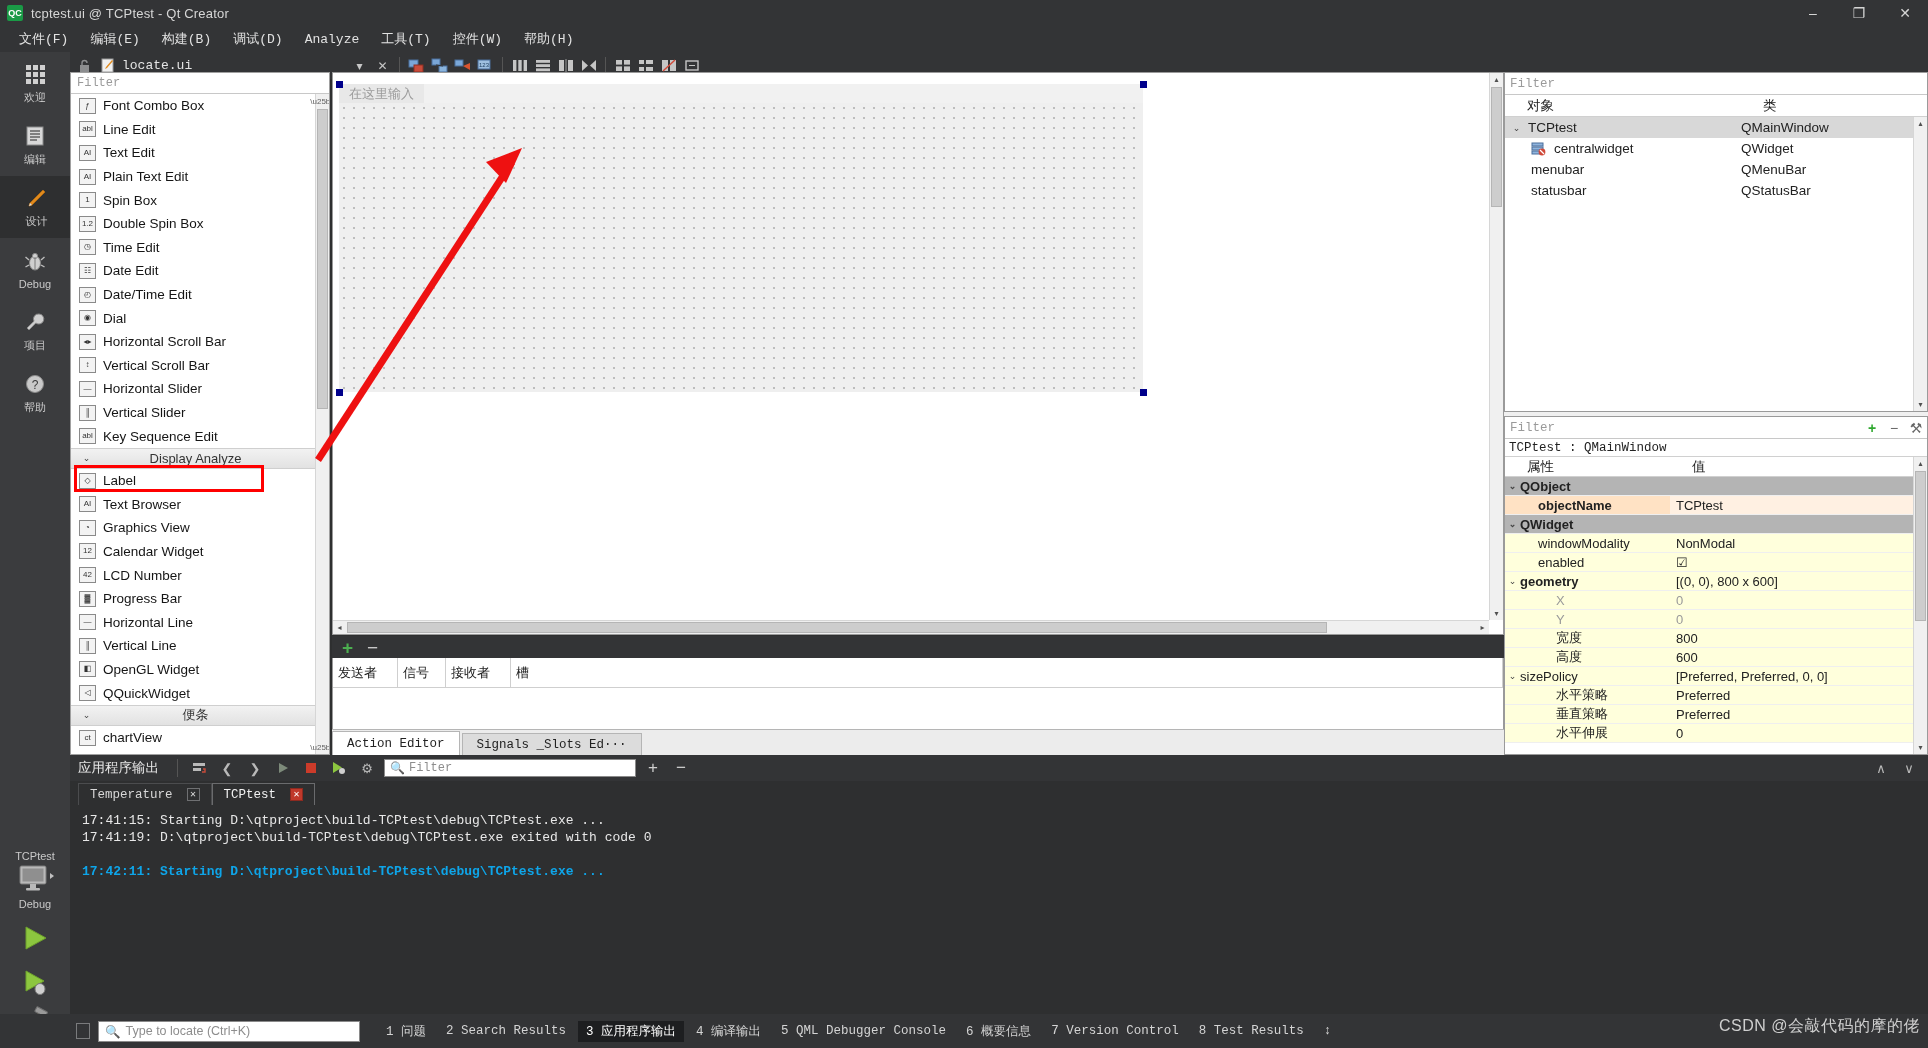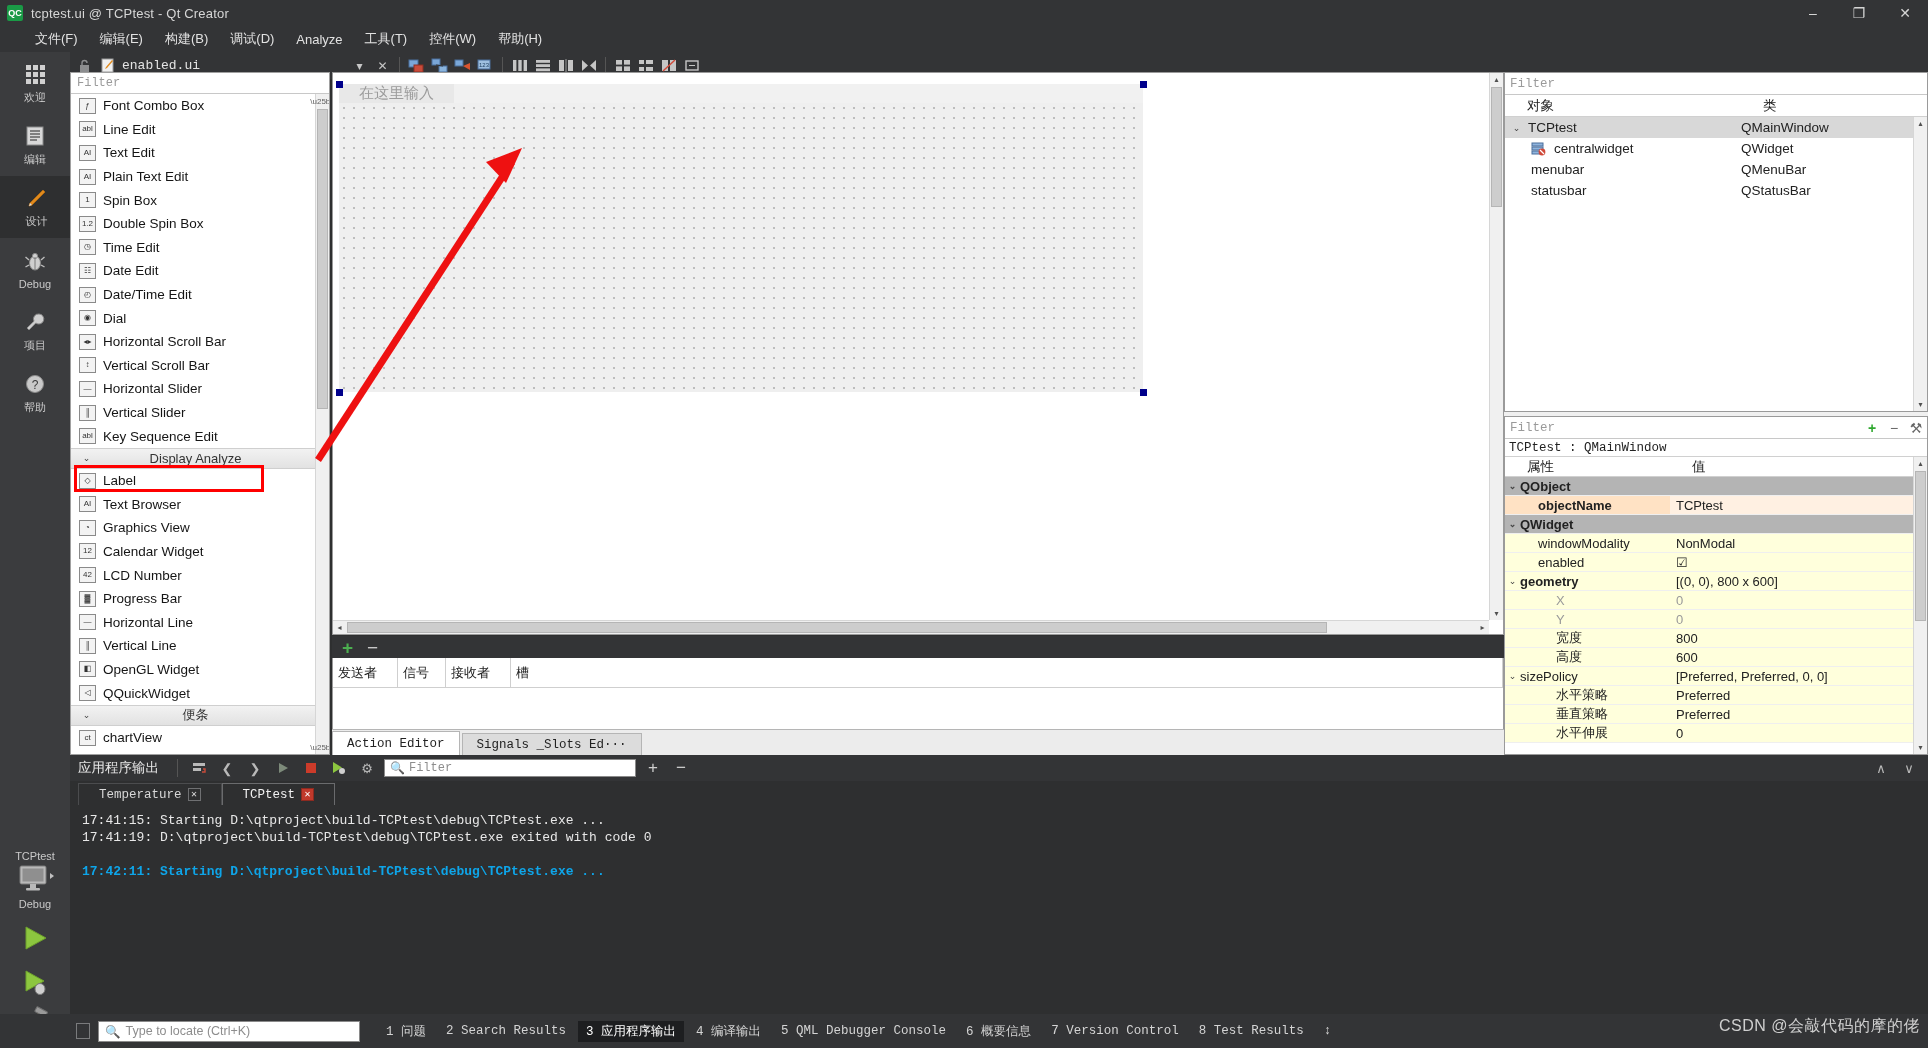--- a/index.html
+++ b/index.html
@@ -29,21 +29,21 @@
   .tb-title { font-size: 13px; color: #d7d7d7; letter-spacing: .2px; }
   .tb-btns { margin-left: auto; display: flex; height: 26px; }
   .tb-btn {
     width: 46px; height: 26px; display: flex; align-items: center; justify-content: center;
     color: #d5d5d5; font-size: 14px;
   }
 
   
   .menubar {
     position: absolute; left: 0; top: 26px; width: 1928px; height: 26px;
-    background: #333436; display: flex; align-items: center; padding-left: 24px;
+    background: #333436; display: flex; align-items: center; padding-left: 8px; font-family: Liberation Mono, monospace;
   }
   .menu-item {
     color: #e2e2e2; font-size: 13px; padding: 3px 11px; white-space: nowrap;
   }
 
   
   .rail {
     position: absolute; left: 0; top: 52px; width: 70px; height: 996px;
     background: #3b3c3e;
     display: flex; flex-direction: column; align-items: flex-start;
@@ -124,23 +124,23 @@
   .canvas-area {
     position: absolute; left: 332px; top: 72px; width: 1172px; height: 563px;
     background: #ffffff; border: 1px solid #9a9a9a; overflow: hidden;
   }
   .form-shell { position: absolute; left: 0; top: 0; right: 14px; bottom: 14px; background: #fff; }
   .form-widget {
     position: absolute; left: 6px; top: 11px; width: 804px; height: 308px;
     background: #f1f1f1;
   }
   .menu-placeholder {
-    position: absolute; left: 0; top: 0; height: 19px; padding: 0 20px;
+    position: absolute; left: 0; top: 0; height: 19px; padding: 0 10px;
     display: flex; align-items: center;
-    background: #e8e8e8; color: #9b9b9b; font-size: 15px;
+    background: #e8e8e8; color: #9b9b9b; font-size: 13px;
   }
   .dotgrid {
     position: absolute; left: 0; top: 19px; right: 0; bottom: 0;
     background-image: radial-gradient(#bdbdbd 0.8px, transparent 0.9px);
     background-size: 10px 10px;
     background-color: #efefef;
   }
   .handle { position: absolute; width: 7px; height: 7px; background: #00008b; }
   .hscroll-bot {
     position: absolute; left: 0; right: 14px; bottom: 0; height: 14px;
@@ -226,21 +226,21 @@
     width: 252px; height: 18px; background: #fff; border: 1px solid #8a8a8a;
     display: flex; align-items: center; gap: 4px; padding-left: 5px;
     color: #8d8d8d; font-family: "Liberation Mono", monospace; font-size: 12px;
   }
   .out-right { margin-left: auto; display: flex; align-items: center; gap: 6px; }
   .out-tabs {
     position: absolute; left: 70px; top: 781px; width: 1858px; height: 24px;
     background: #2e2f30; display: flex; align-items: flex-end; padding-left: 8px;
   }
   .out-tab {
-    height: 22px; padding: 0 20px; display: flex; align-items: center; gap: 6px;
+    height: 22px; padding: 0 11px; display: flex; align-items: center; gap: 14px;
     font-family: "Liberation Mono", monospace; font-size: 12.5px;
     color: #d8d8d8; border-top: 1px solid #4b4c4e; border-left: 1px solid #4b4c4e; border-right: 1px solid #4b4c4e;
   }
   .out-tab.active { background: #2e2f30; color: #f2f2f2; border-color: #6a6b6d; }
   .tab-x { width: 13px; height: 13px; border: 1px solid #6f7072; display: flex; align-items: center; justify-content: center; font-size: 10px; line-height: 1; }
   .tab-x.red { background: #c0392b; color: #fff; border-color: #8d2a20; }
   .out-log {
     position: absolute; left: 70px; top: 805px; width: 1858px; height: 203px;
     background: #2e2f30; padding: 8px 12px;
     font-family: "Liberation Mono", monospace; font-size: 13px; color: #e8e8e8;
@@ -410,21 +410,21 @@
       <svg width="13" height="14" viewBox="0 0 13 14">
           <rect x="2" y="6" width="9" height="7" fill="#8c8d8f"></rect>
           <path d="M4 6V4a2.5 2.5 0 0 1 5 0" fill="none" stroke="#8c8d8f" stroke-width="1.4"></path>
         </svg>
     </div>
     <div class="dt-filename">
       <svg width="15" height="15" viewBox="0 0 15 15">
           <rect x="1" y="1" width="11" height="13" fill="#f0f0f0" stroke="#9a9a9a"></rect>
           <polygon points="12,3 6,10 4,11 5,9 11,2" fill="#e08a1e"></polygon>
         </svg>
-      <span>enabled.ui</span>
+      <span>locate.ui</span>
     </div>
     <div class="dt-icon" style="margin-left:60px">▾</div>
     <div class="dt-icon">✕</div>
     <div class="dt-sep"></div>
     <div class="dt-icon">
         <svg width="17" height="16" viewBox="0 0 17 16">
           <rect x="1" y="2" width="9" height="7" fill="#7aa7d8" stroke="#4a6f9c"></rect>
           <rect x="6" y="7" width="9" height="7" fill="#c94b3a" stroke="#8d2f22"></rect>
         </svg>
       </div>

